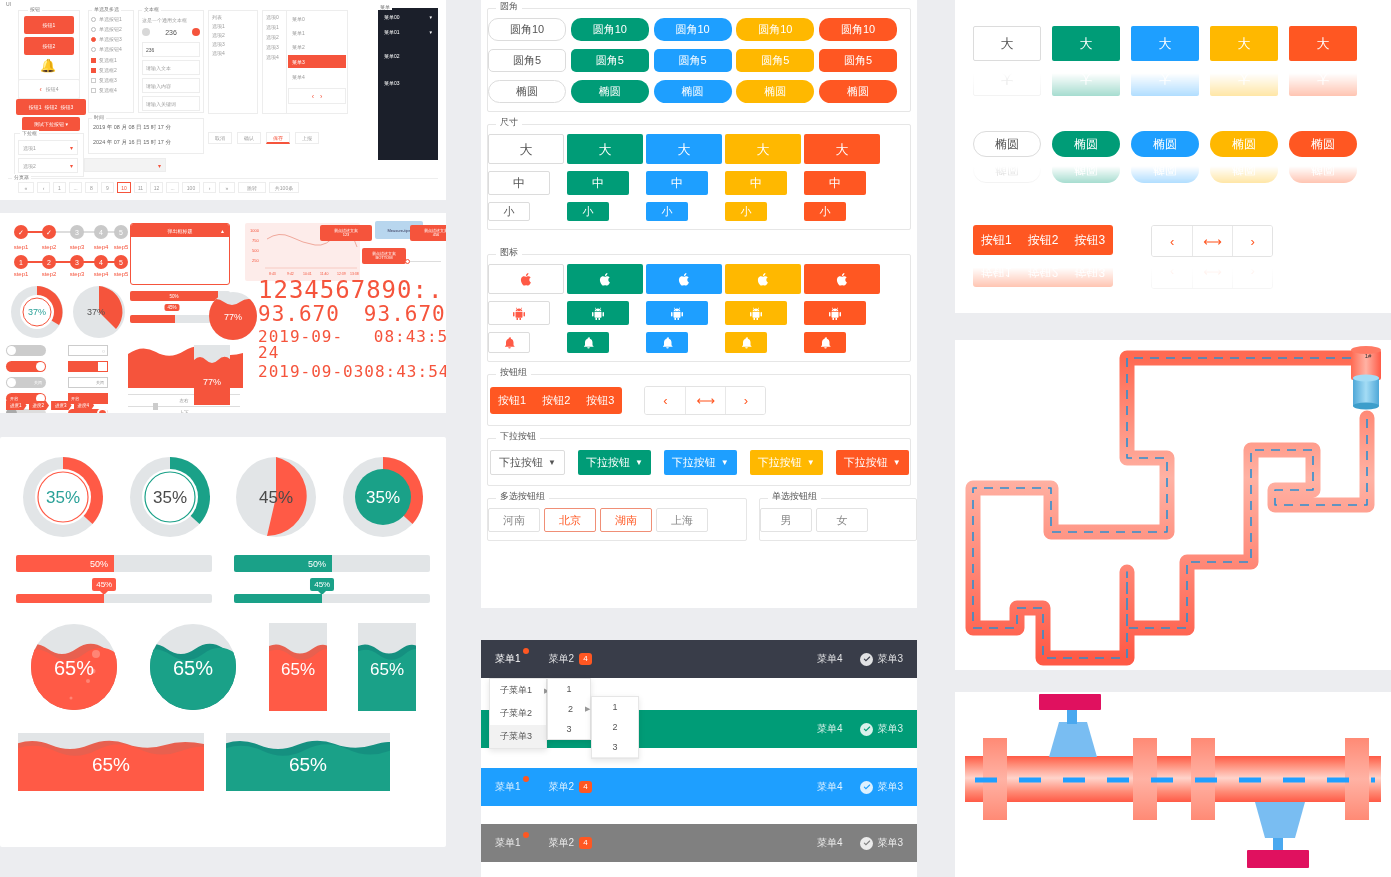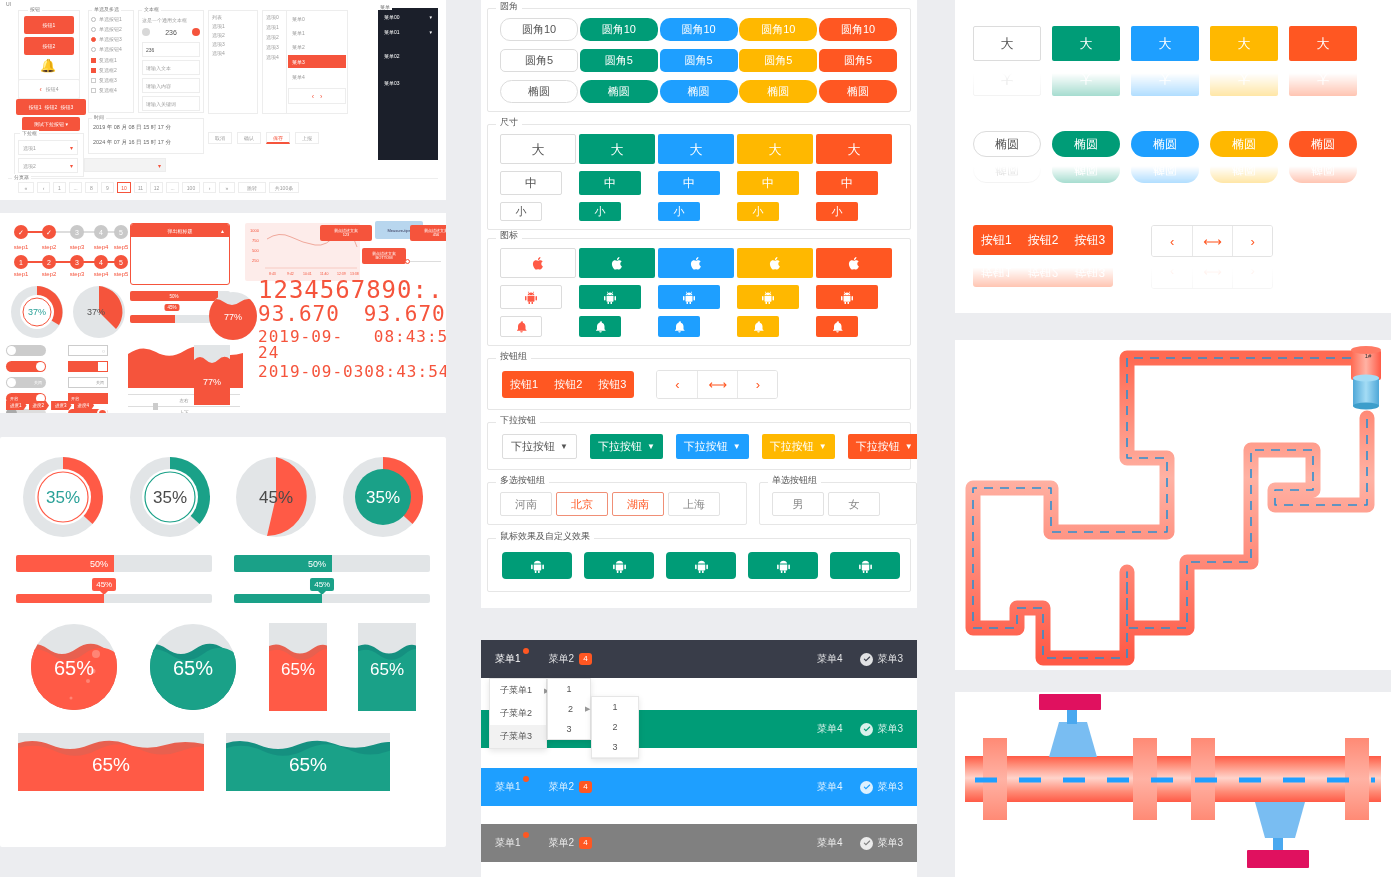--- a/index.html
+++ b/index.html
@@ -23,21 +23,21 @@
   
   #panel-buttons { left: 481px; top: 0; width: 436px; height: 608px; }
   #panel-menus { left: 481px; top: 640px; width: 436px; height: 237px; }
 
   
   #panel-effects { left: 955px; top: 0; width: 436px; height: 313px; }
   #panel-pipes { left: 955px; top: 340px; width: 436px; height: 330px; }
   #panel-valve { left: 955px; top: 692px; width: 436px; height: 185px; }
 
   
-  .group { border: 1px solid #e6e6e6; border-radius: 2px; margin: 0 6px 7px 6px; padding: 9px 8px 8px 12px; position: relative; }
+  .group { border: 1px solid #e6e6e6; border-radius: 2px; margin: 0 6px 7px 6px; padding: 9px 8px 8px 0; position: relative; }
   .group > .legend {
     position: absolute; top: -7px; left: 8px; background: #fff;
     padding: 0 4px; font-size: 9px; color: #555; line-height: 1;
   }
 
   
   .btn {
     display: inline-flex; align-items: center; justify-content: center;
     font-size: 11px; color: #fff; border: none; cursor: pointer;
     white-space: nowrap; line-height: 1;
@@ -788,21 +788,21 @@
           </span>
         <span class="size-slot">
             <button class="btn amber r2 size-sm">小</button>
           </span>
         <span class="size-slot">
             <button class="btn red r2 size-sm">小</button>
           </span>
       </div>
     </div>
 
-    <div class="group" style="margin-top:8px;font-family:Liberation Mono, monospace;">
+    <div class="group" style="margin-top:24px;">
       <span class="legend">图标</span>
 
       <div class="size-row">
         <span class="icon-slot">
             <button class="btn default r2 icon-lg">
               <svg class="gi" width="13" height="15" viewBox="0 0 24 28">
                 <path fill="#ff5a46" d="M17.2 14.8c0-3 2.4-4.4 2.5-4.5-1.4-2-3.5-2.3-4.2-2.3-1.8-.2-3.5 1-4.4 1-.9 0-2.3-1-3.8-1-2 0-3.8 1.1-4.8 2.9-2 3.5-.5 8.8 1.5 11.6 1 1.4 2.1 3 3.6 2.9 1.4-.1 2-.9 3.7-.9s2.2.9 3.8.9c1.6 0 2.6-1.4 3.5-2.8 1.1-1.6 1.6-3.2 1.6-3.3-.1 0-3-1.2-3-4.5zM14.4 5.6c.8-1 1.3-2.3 1.2-3.6-1.2 0-2.6.8-3.4 1.8-.7.9-1.4 2.2-1.2 3.5 1.3.1 2.6-.7 3.4-1.7z"></path>
               </svg>
             </button>
           </span>
@@ -972,50 +972,20 @@
       </div>
       <div class="group" style="width:158px;margin-right:0;">
         <span class="legend">单选按钮组</span>
         <div style="display:flex;">
           <span class="segbtn">男</span>
           <span class="segbtn">女</span>
         </div>
       </div>
     </div>
 
-    <div class="group" style="margin-top:6px;">
-      <span class="legend">鼠标效果及自定义效果</span>
-      <div style="display:flex;justify-content:space-between;padding:4px 2px;">
-        <span class="fx">
-            <svg width="15" height="14" viewBox="0 0 28 26">
-              <path fill="#fff" d="M7 10h14v10a1.5 1.5 0 0 1-1.5 1.5h-11A1.5 1.5 0 0 1 7 20V10zm-3.5 0A1.5 1.5 0 0 1 5 11.5v6a1.5 1.5 0 1 1-3 0v-6A1.5 1.5 0 0 1 3.5 10zm21 0a1.5 1.5 0 0 1 1.5 1.5v6a1.5 1.5 0 1 1-3 0v-6a1.5 1.5 0 0 1 1.5-1.5zM10 22h2v3a1.5 1.5 0 1 1-3 0v-3h1zm6 0h2v3a1.5 1.5 0 1 1-3 0v-3h1zM7.2 8.5C7.6 5.3 10.5 3 14 3s6.4 2.3 6.8 5.5H7.2z"></path>
-            </svg>
-          </span>
-        <span class="fx">
-            <svg width="15" height="14" viewBox="0 0 28 26">
-              <path fill="#fff" d="M7 10h14v10a1.5 1.5 0 0 1-1.5 1.5h-11A1.5 1.5 0 0 1 7 20V10zm-3.5 0A1.5 1.5 0 0 1 5 11.5v6a1.5 1.5 0 1 1-3 0v-6A1.5 1.5 0 0 1 3.5 10zm21 0a1.5 1.5 0 0 1 1.5 1.5v6a1.5 1.5 0 1 1-3 0v-6a1.5 1.5 0 0 1 1.5-1.5zM10 22h2v3a1.5 1.5 0 1 1-3 0v-3h1zm6 0h2v3a1.5 1.5 0 1 1-3 0v-3h1zM7.2 8.5C7.6 5.3 10.5 3 14 3s6.4 2.3 6.8 5.5H7.2z"></path>
-            </svg>
-          </span>
-        <span class="fx">
-            <svg width="15" height="14" viewBox="0 0 28 26">
-              <path fill="#fff" d="M7 10h14v10a1.5 1.5 0 0 1-1.5 1.5h-11A1.5 1.5 0 0 1 7 20V10zm-3.5 0A1.5 1.5 0 0 1 5 11.5v6a1.5 1.5 0 1 1-3 0v-6A1.5 1.5 0 0 1 3.5 10zm21 0a1.5 1.5 0 0 1 1.5 1.5v6a1.5 1.5 0 1 1-3 0v-6a1.5 1.5 0 0 1 1.5-1.5zM10 22h2v3a1.5 1.5 0 1 1-3 0v-3h1zm6 0h2v3a1.5 1.5 0 1 1-3 0v-3h1zM7.2 8.5C7.6 5.3 10.5 3 14 3s6.4 2.3 6.8 5.5H7.2z"></path>
-            </svg>
-          </span>
-        <span class="fx">
-            <svg width="15" height="14" viewBox="0 0 28 26">
-              <path fill="#fff" d="M7 10h14v10a1.5 1.5 0 0 1-1.5 1.5h-11A1.5 1.5 0 0 1 7 20V10zm-3.5 0A1.5 1.5 0 0 1 5 11.5v6a1.5 1.5 0 1 1-3 0v-6A1.5 1.5 0 0 1 3.5 10zm21 0a1.5 1.5 0 0 1 1.5 1.5v6a1.5 1.5 0 1 1-3 0v-6a1.5 1.5 0 0 1 1.5-1.5zM10 22h2v3a1.5 1.5 0 1 1-3 0v-3h1zm6 0h2v3a1.5 1.5 0 1 1-3 0v-3h1zM7.2 8.5C7.6 5.3 10.5 3 14 3s6.4 2.3 6.8 5.5H7.2z"></path>
-            </svg>
-          </span>
-        <span class="fx">
-            <svg width="15" height="14" viewBox="0 0 28 26">
-              <path fill="#fff" d="M7 10h14v10a1.5 1.5 0 0 1-1.5 1.5h-11A1.5 1.5 0 0 1 7 20V10zm-3.5 0A1.5 1.5 0 0 1 5 11.5v6a1.5 1.5 0 1 1-3 0v-6A1.5 1.5 0 0 1 3.5 10zm21 0a1.5 1.5 0 0 1 1.5 1.5v6a1.5 1.5 0 1 1-3 0v-6a1.5 1.5 0 0 1 1.5-1.5zM10 22h2v3a1.5 1.5 0 1 1-3 0v-3h1zm6 0h2v3a1.5 1.5 0 1 1-3 0v-3h1zM7.2 8.5C7.6 5.3 10.5 3 14 3s6.4 2.3 6.8 5.5H7.2z"></path>
-            </svg>
-          </span>
-      </div>
-    </div>
   </div>
 
   <div class="panel" id="panel-menus">
 
     <div class="menubar dark">
       <span class="mi active">
           <span>菜单1</span>
           <span class="dot"></span>
         </span>
       <span class="mi">

